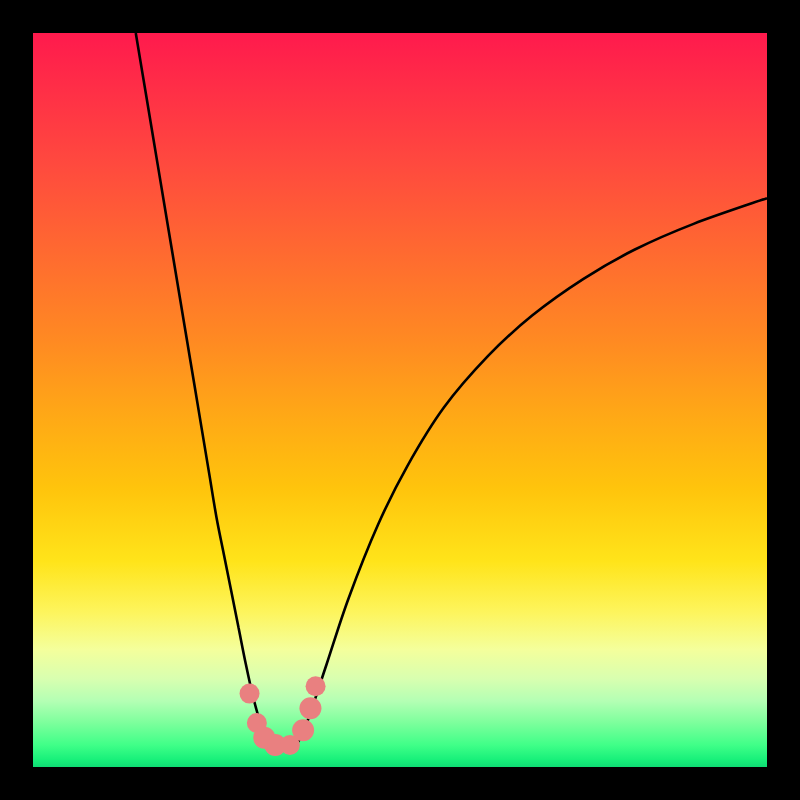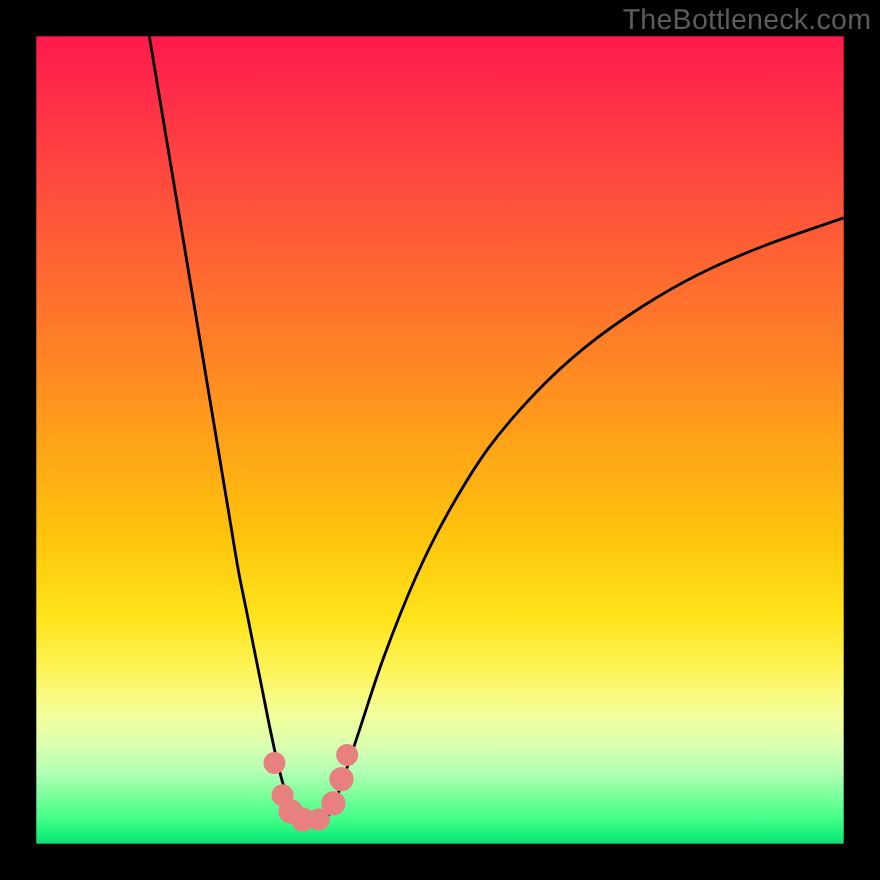--- a/index.html
+++ b/index.html
@@ -69,14 +69,13 @@
         <circle cx="249.53" cy="693.6" r="10" class="dot"></circle>
         <circle cx="256.87" cy="722.9599999999999" r="10" class="dot"></circle>
         <circle cx="264.21000000000004" cy="737.64" r="11" class="dot"></circle>
         <circle cx="275.22" cy="744.98" r="11" class="dot"></circle>
         <circle cx="289.9" cy="744.98" r="10" class="dot"></circle>
         <circle cx="303.112" cy="730.3" r="11" class="dot"></circle>
         <circle cx="310.45199999999994" cy="708.28" r="11" class="dot"></circle>
         <circle cx="315.59000000000003" cy="686.26" r="10" class="dot"></circle>
       </g>
   </svg>
-  <div class="watermark">TheBottleneck.com</div>
 </div>
 
 </body></html>

